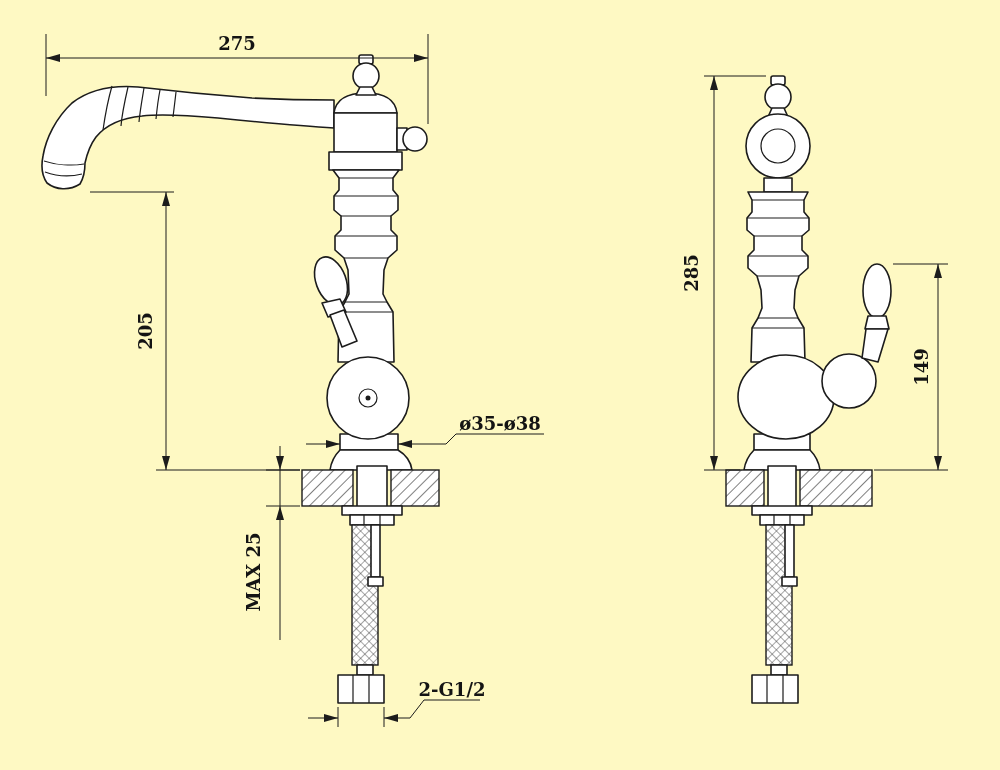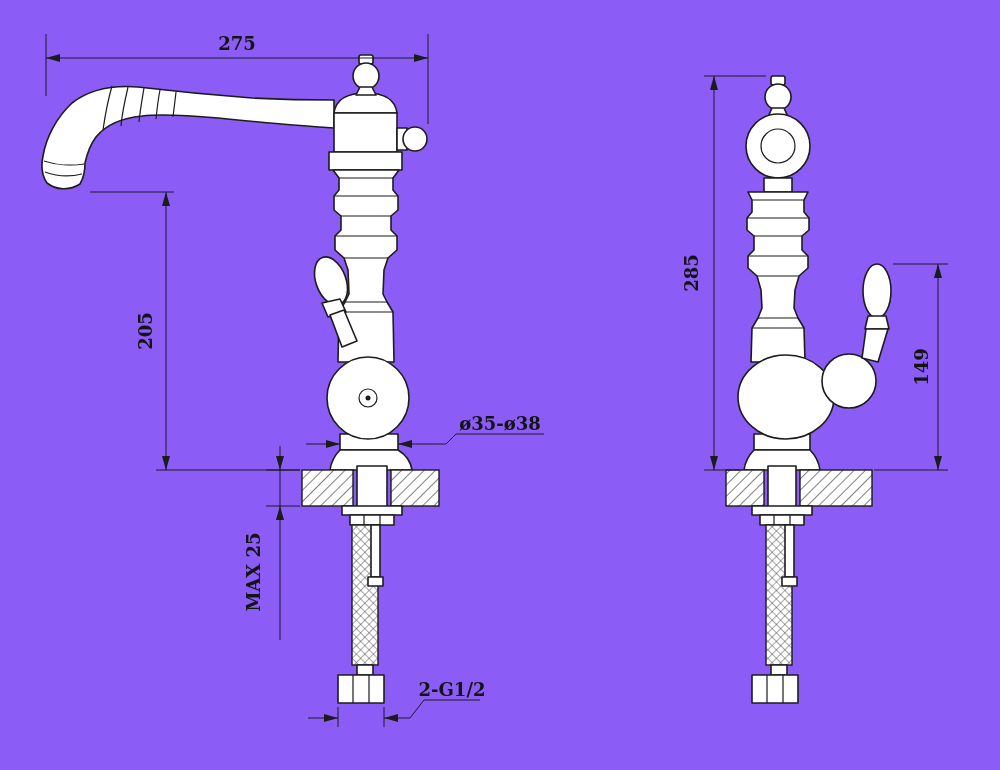--- a/index.html
+++ b/index.html
@@ -1,16 +1,16 @@
 <!DOCTYPE html>
 <html><head>
 <meta charset="utf-8">
 <style>
   html,body { margin:0; padding:0; background:#ffffff; }
-  .canvas-wrap { width:1000px; height:770px; background:#8b5cf6; }
+  .canvas-wrap { width:1000px; height:770px; background:#fef9c3; }
   svg { display:block; }
   .obj     { fill:#ffffff; stroke:#1c1c1c; stroke-width:1.6; stroke-linejoin:round; }
   .objline { fill:none;    stroke:#1c1c1c; stroke-width:1.2; }
   .dim     { fill:none;    stroke:#1c1c1c; stroke-width:1;   }
   .arrow   { fill:#1c1c1c; stroke:none; }
   .hatch   { fill:url(#hatchPat); stroke:#1c1c1c; stroke-width:1.4; }
   .xhatch  { fill:url(#crossPat); stroke:#1c1c1c; stroke-width:1.4; }
   .dimtext { font-family:"DejaVu Serif", serif; font-size:18px; font-weight:bold; fill:#141414; }
 </style>
 </head>

